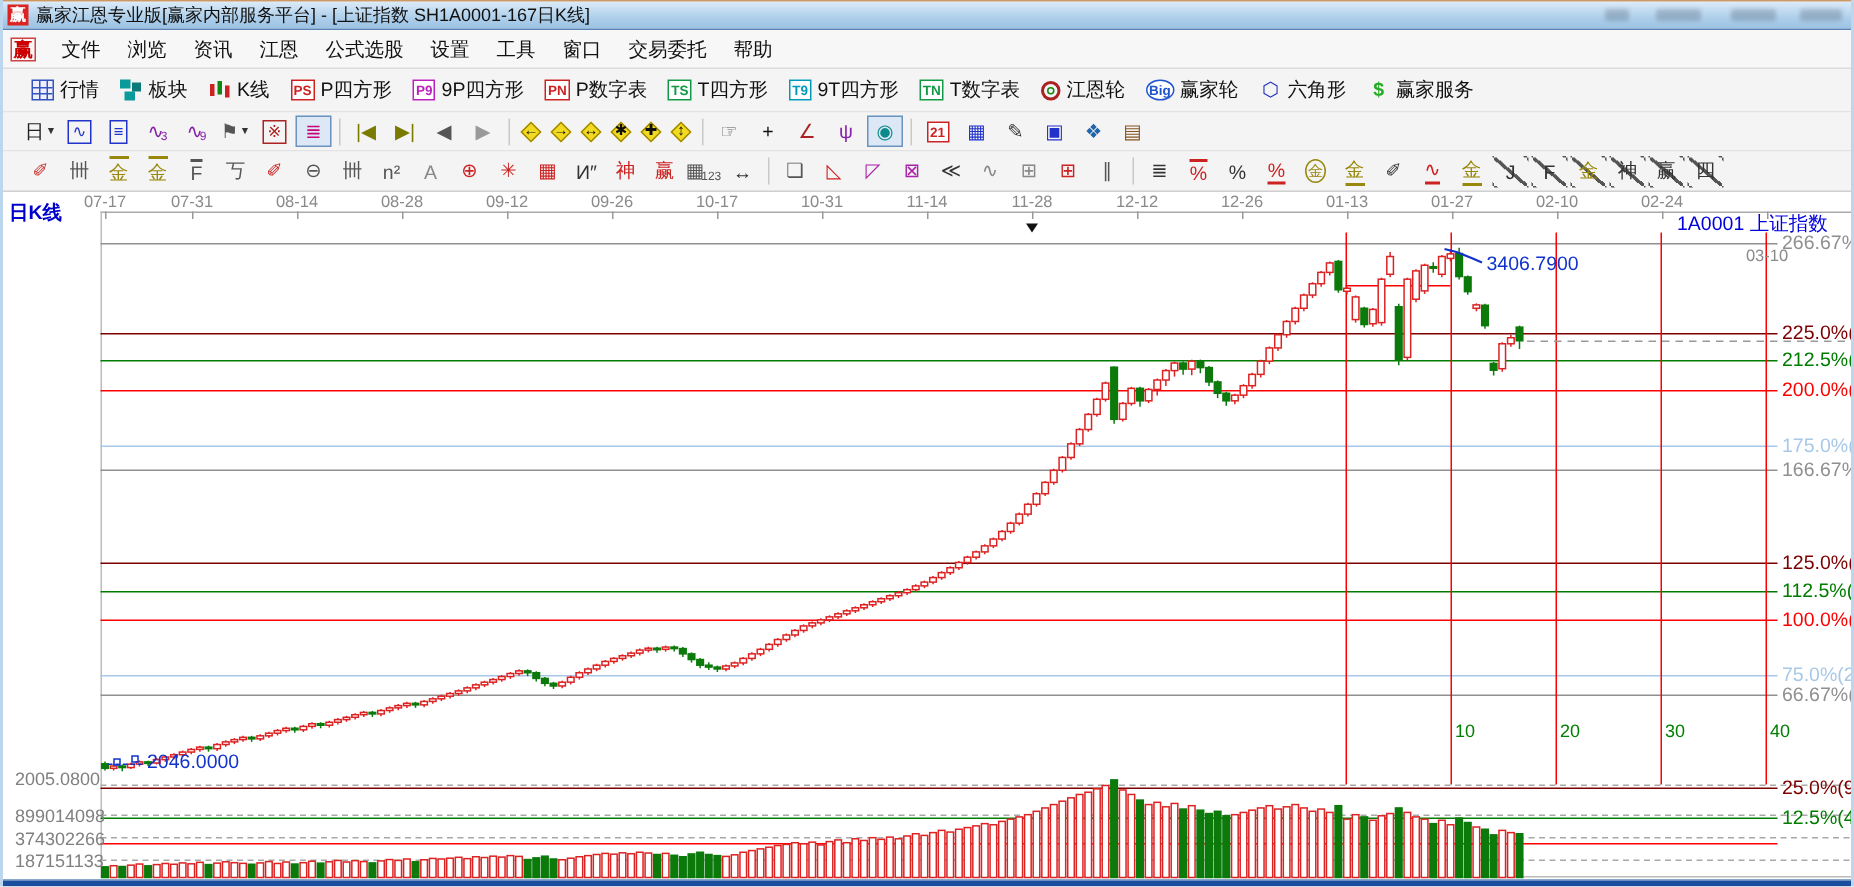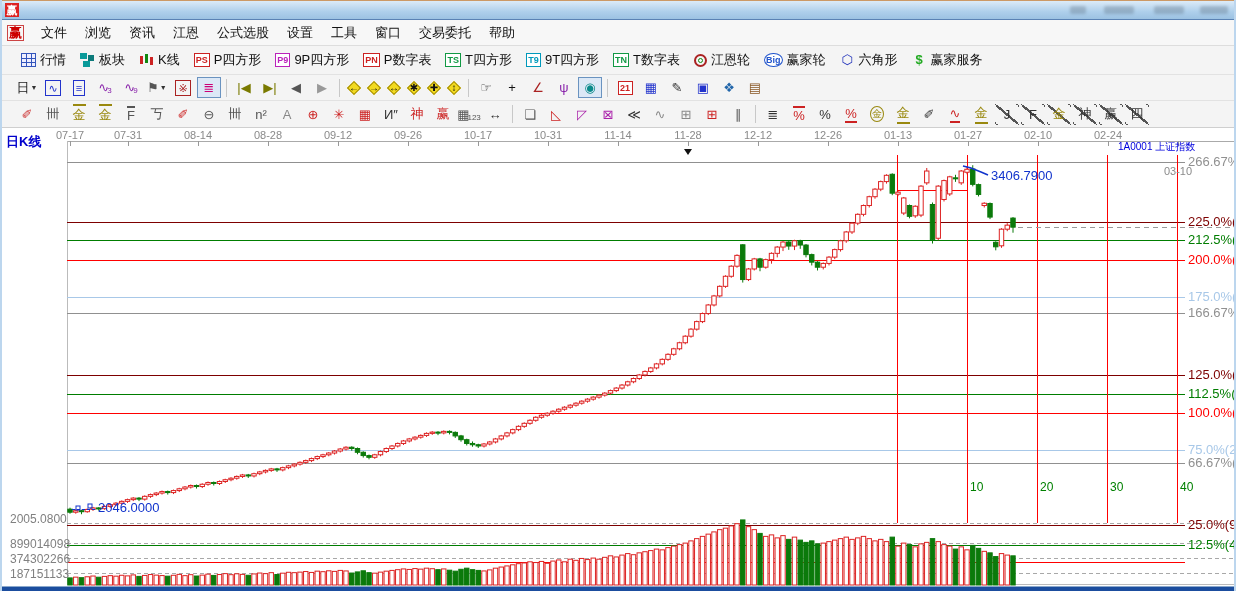--- a/index.html
+++ b/index.html
@@ -73,20 +73,21 @@
   .vol-label{font-size:12px;color:#808080;left:8px;}
   #bottom-strip{position:absolute;left:0;bottom:0;width:100%;height:4px;background:#1b4d9e;}
   #bottom-line{position:absolute;left:0;bottom:4px;width:100%;height:1px;background:#8aa8cc;}
 </style>
 </head>
 <body>
 
 <div id="app">
   <div id="titlebar">
     <span id="app-logo">赢</span>
+    <span>赢家江恩专业版[赢家内部服务平台] - [上证指数  SH1A0001-167日K线]</span>
     <span class="ghost" style="left:1068px;width:16px"></span>
     <span class="ghost" style="left:1102px;width:30px"></span>
     <span class="ghost" style="left:1152px;width:30px"></span>
     <span class="ghost" style="left:1198px;width:28px"></span>
   </div>
 
   <div id="menubar">
     <span id="menu-logo">赢</span>
   <span class="menu-item">文件</span>
       <span class="menu-item">浏览</span>
@@ -928,21 +929,21 @@
         <line x1="1011" y1="217.099" x2="1011" y2="232.7106" stroke="#0b7a0b"></line>
         <rect x="1008.8" y="218.10619999999994" width="4.4" height="9.064800000000048" fill="#0b7a0b" stroke="#0b7a0b"></rect>
         <rect x="1008.8" y="555.828" width="4.4" height="29.172" fill="#0b7a0b" stroke="#0b7a0b"></rect>
         <polyline points="961,166 969,168 979,172 986,175" fill="none" stroke="#1133cc" stroke-width="1.5"></polyline>
         <line x1="70" y1="509.5" x2="94" y2="509.5" stroke="#1133cc" stroke-dasharray="3 2"></line>
         <rect x="74" y="506" width="4" height="4" fill="none" stroke="#1133cc"></rect>
         <rect x="86" y="504" width="4" height="4" fill="none" stroke="#1133cc"></rect>
         <polygon points="682,149 690,149 686,155" fill="#111"></polygon>
       </svg>
     <span class="clabel" style="left:4px;top:5px;font-size:13px;font-weight:bold;color:#0000cc">日K线</span>
-    <span class="clabel" style="left:1116px;top:12px;font-size:10px;color:#0000dd">1A0001 上证指数</span>
+    <span class="clabel" style="left:1116px;top:12px;font-size:13px;color:#0000dd">1A0001 上证指数</span>
     <span class="clabel" style="left:989px;top:40px;font-size:13px;color:#1133cc">3406.7900</span>
     <span class="clabel" style="left:96px;top:372px;font-size:13px;color:#1133cc">2046.0000</span>
     <span class="clabel vol-label" style="top:384px">2005.0800</span>
   <span class="clabel date-label" style="left: 68px;">07-17</span>
       <span class="clabel date-label" style="left: 126px;">07-31</span>
       <span class="clabel date-label" style="left: 196px;">08-14</span>
       <span class="clabel date-label" style="left: 266px;">08-28</span>
       <span class="clabel date-label" style="left: 336px;">09-12</span>
       <span class="clabel date-label" style="left: 406px;">09-26</span>
       <span class="clabel date-label" style="left: 476px;">10-17</span>

